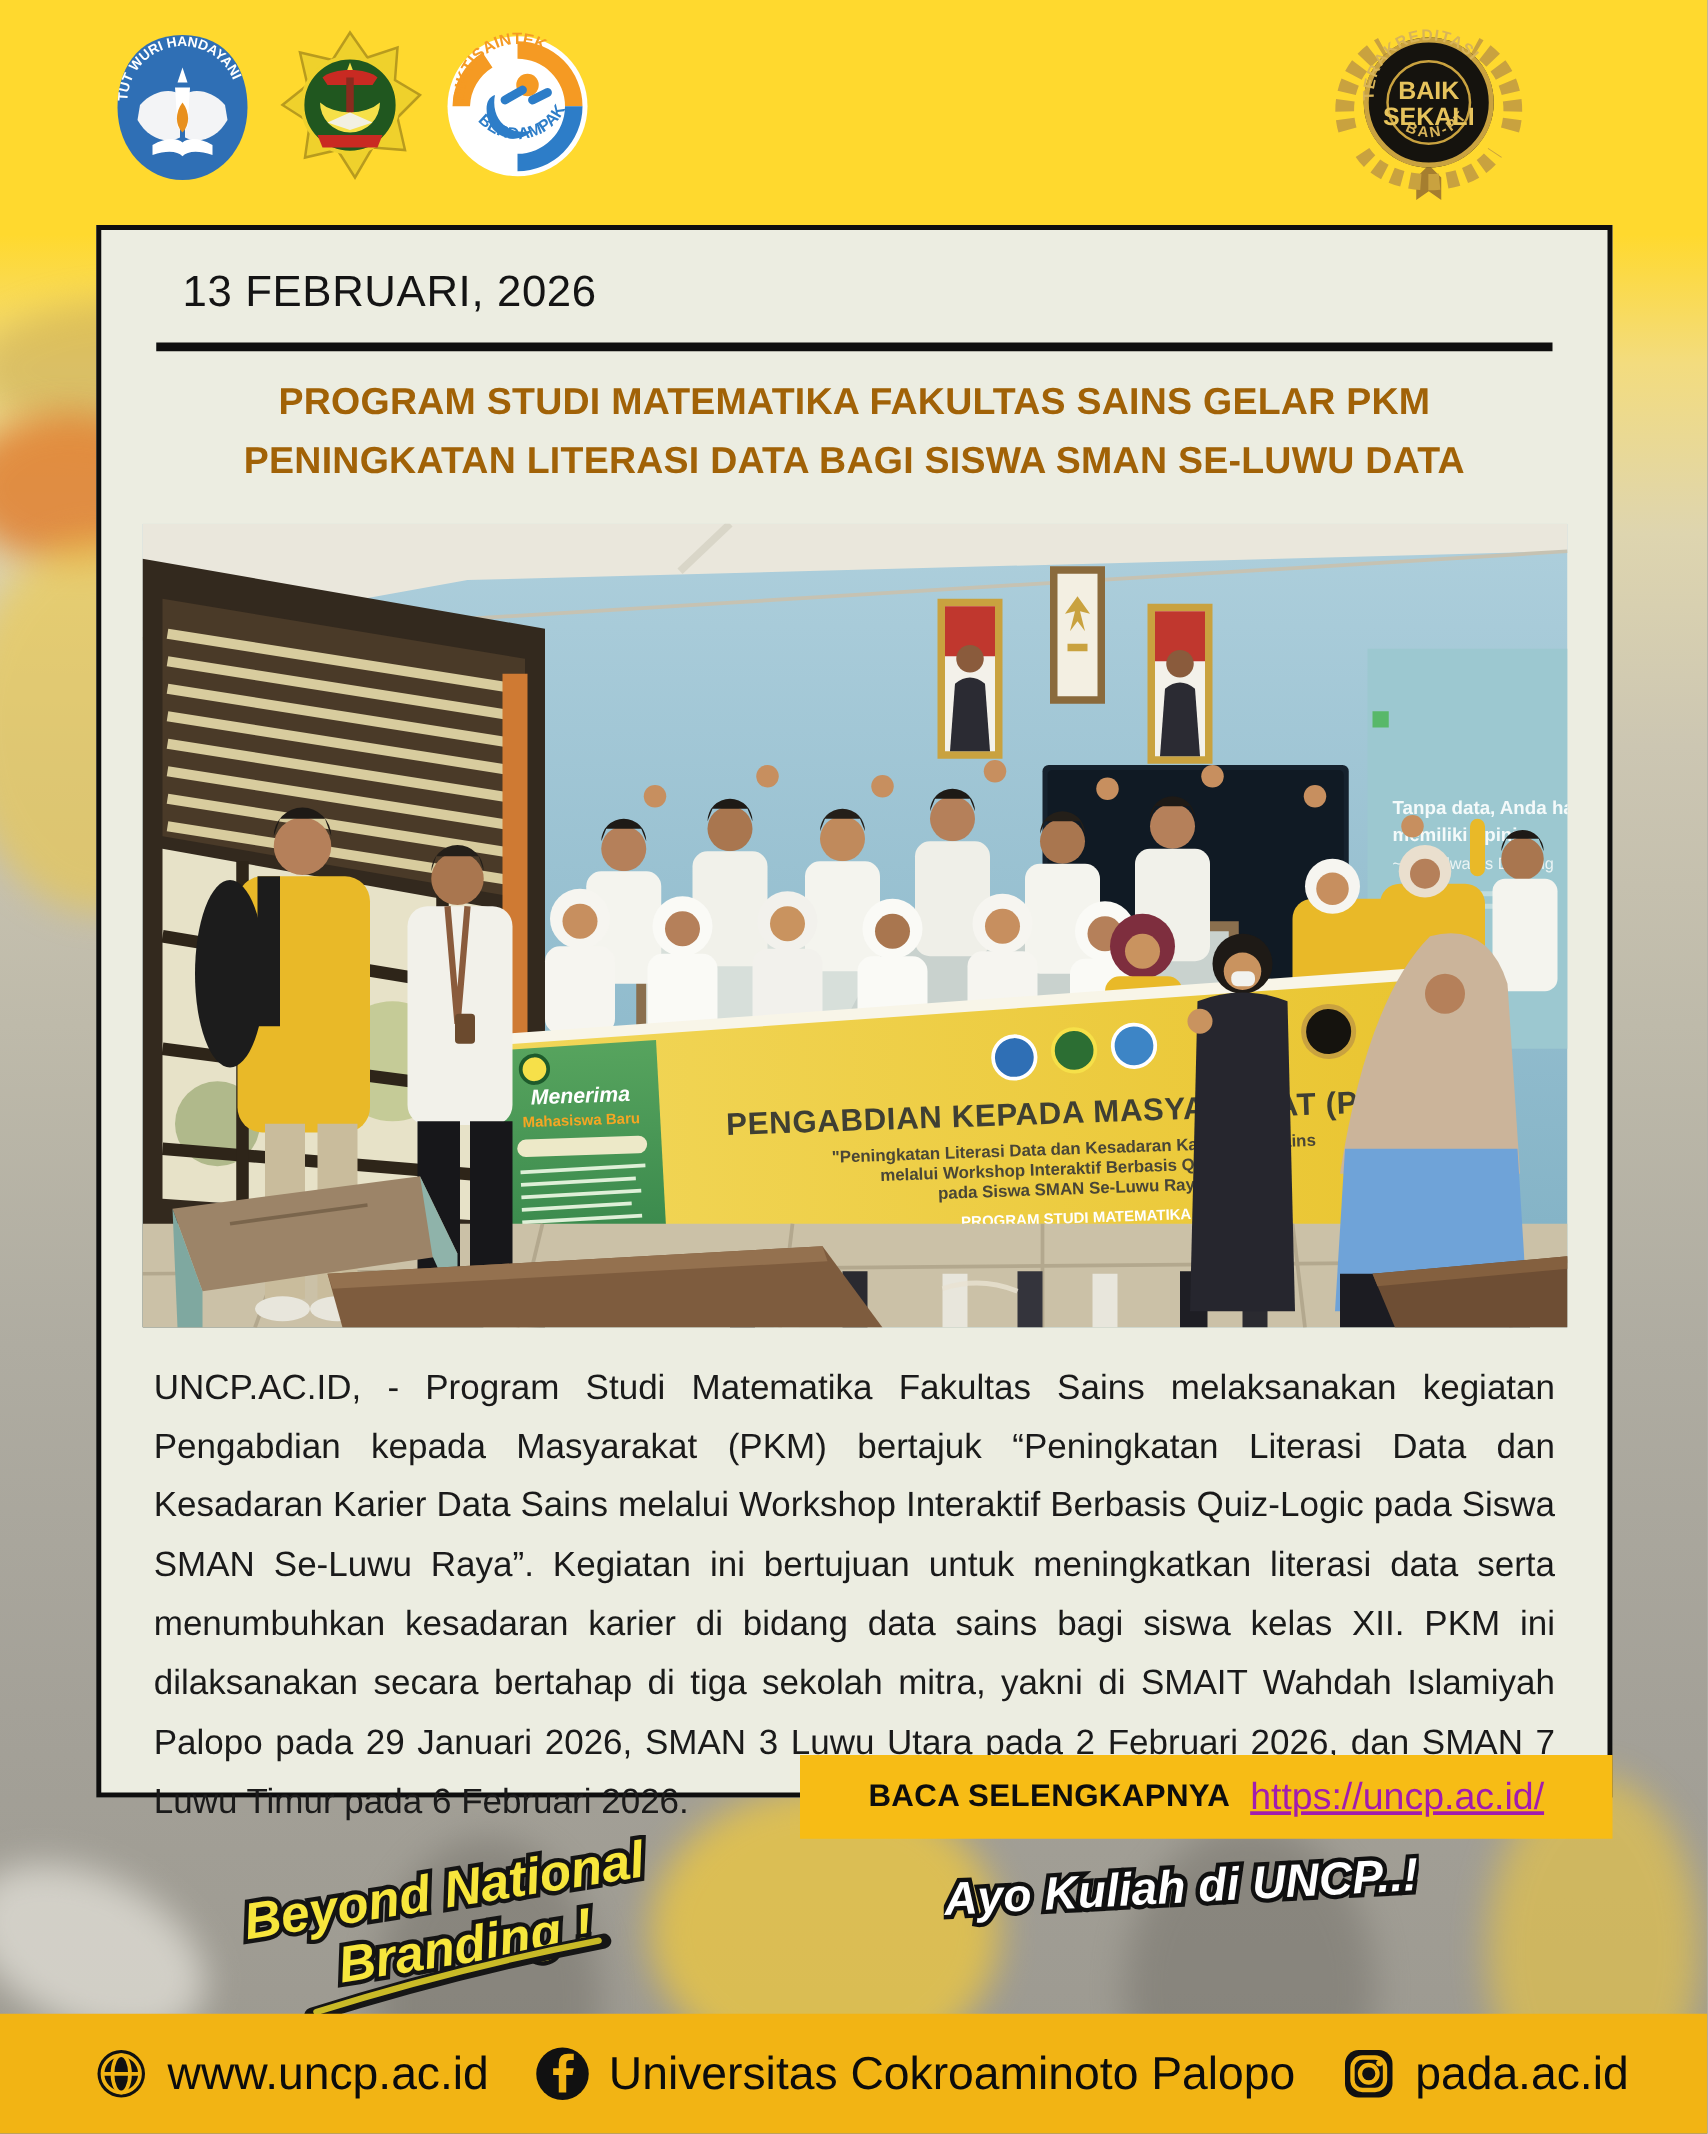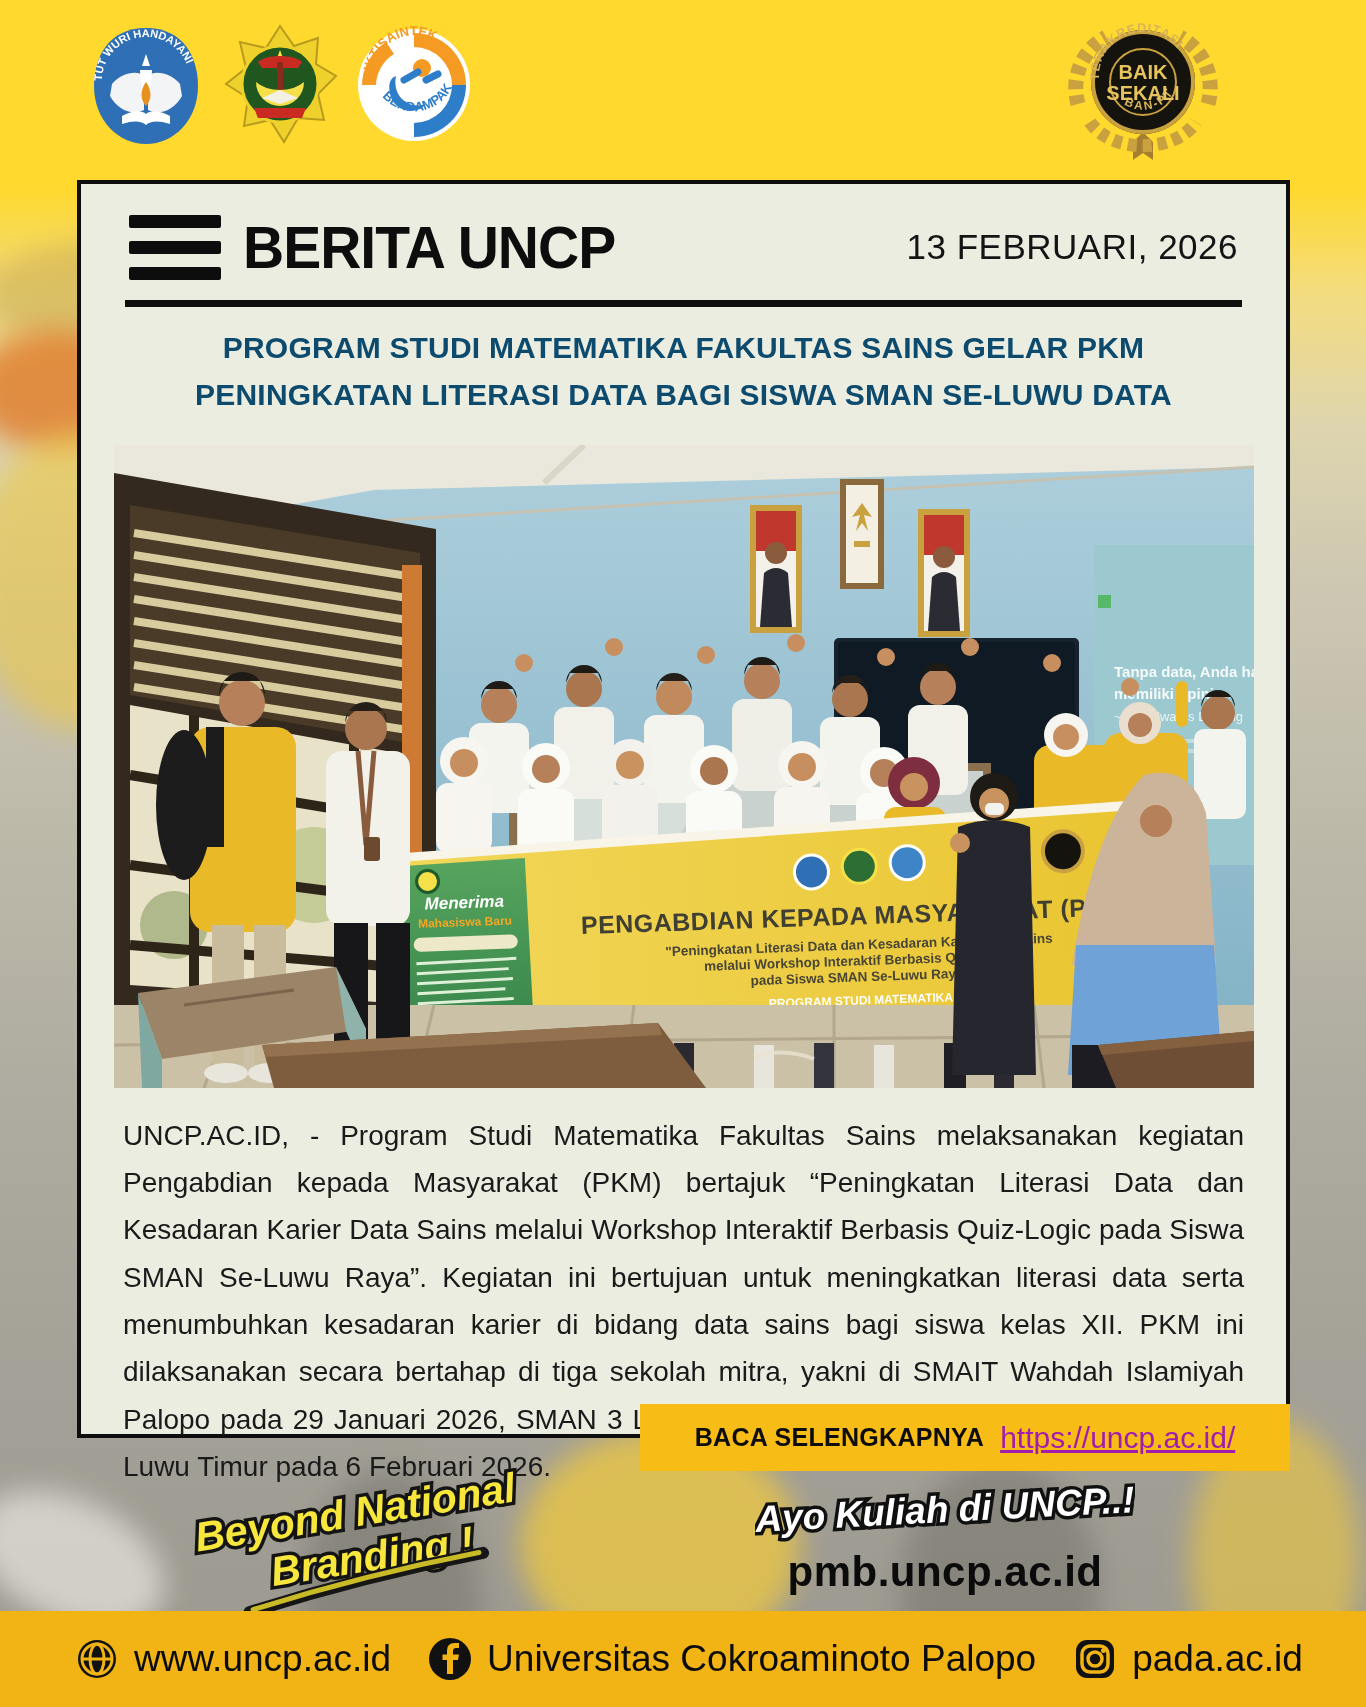--- a/index.html
+++ b/index.html
@@ -17,21 +17,21 @@
   
   .card { position:absolute; left:77px; top:180px; width:1213px; height:1258px;
     background:#ECEDE1; border:4px solid #0E0E0E; }
   .card-header { display:flex; align-items:center; justify-content:space-between; padding:30px 48px 0 48px; }
   .brand-wrap { display:flex; align-items:center; gap:22px; }
   .hamburger { display:flex; flex-direction:column; gap:13px; }
   .hamburger span { width:92px; height:13px; background:#0D0D0D; border-radius:2px; }
   .brand-title { font-size:57px; font-weight:800; letter-spacing:-1px; color:#0D0D0D; transform:scaleY(1.04); }
   .date { font-size:35px; font-weight:500; color:#141414; letter-spacing:0.5px;margin-left:17px; }
   .divider { height:7px; background:#0F0F0F; margin:20px 44px 0 44px; }
-  .headline { margin-top:17px; text-align:center; font-weight:800; font-size:30px; line-height:1.58; color:#0c4a6e; letter-spacing:0.2px; }
+  .headline { margin-top:17px; text-align:center; font-weight:800; font-size:30px; line-height:1.58; color:#a16207; letter-spacing:0.2px; }
 
   .photo { display:block; margin:26px auto 0 auto; width:1140px; height:643px; }
 
   .body-text { margin:24px 42px 0 42px; font-size:28px; line-height:1.69; color:#1A1A1A; text-align:justify; }
   .body-text b { font-weight:400;margin-top:43px; }
 
   
   .readmore { position:absolute; left:640px; top:1404px; width:650px; height:67px;
     background:#F7BC15; display:flex; align-items:center; justify-content:center; gap:16px; }
   .readmore .label { font-size:25px; font-weight:800; color:#0D0D0D; letter-spacing:0.3px; }
@@ -118,28 +118,20 @@
       <path id="bBot" d="M72 74 A36 36 0 0 0 138 74"></path>
     </defs>
     <text font-size="12.5" font-weight="bold" fill="#D8B45A" letter-spacing="1"><textPath href="#bTop" startOffset="7%">TERAKREDITASI</textPath></text>
     <text font-size="12" font-weight="bold" fill="#D8B45A" letter-spacing="2"><textPath href="#bBot" startOffset="26%">BAN-PT</textPath></text>
     <text x="105" y="65" text-anchor="middle" font-size="20" font-weight="bold" fill="#E6C35C">BAIK</text>
     <text x="105" y="86" text-anchor="middle" font-size="20" font-weight="bold" fill="#E6C35C">SEKALI</text>
   </svg>
 
   <div class="card">
     <div class="card-header">
-      <div class="brand-wrap">
-        <div class="hamburger">
-            <span></span>
-            <span></span>
-            <span></span>
-          </div>
-        <div class="brand-title">BERITA UNCP</div>
-      </div>
       <div class="date">13 FEBRUARI, 2026</div>
     </div>
     <div class="divider"></div>
     <div class="headline">
       <div>PROGRAM STUDI MATEMATIKA FAKULTAS SAINS GELAR PKM</div>
       <div>PENINGKATAN LITERASI DATA BAGI SISWA SMAN SE-LUWU DATA</div>
     </div>
 
     <svg class="photo" viewBox="0 0 1140 643">
       <defs>
@@ -457,21 +449,20 @@
       <text x="190" y="104" text-anchor="middle" font-size="41" font-weight="bold" font-style="italic" fill="#F7E63C" stroke="#141414" stroke-width="7" paint-order="stroke">Branding !</text>
       <path d="M60 126 Q180 108 300 104" stroke="#161616" stroke-width="12" fill="none" stroke-linecap="round"></path>
       <path d="M64 124 Q180 107 296 103" stroke="#C9BA27" stroke-width="5" fill="none" stroke-linecap="round"></path>
     </g>
   </svg>
 
   <div class="promo">
     <svg width="380" height="66" viewBox="0 0 380 66">
       <text x="190" y="44" text-anchor="middle" font-size="37" font-weight="bold" font-style="italic" fill="#FFFFFF" stroke="#101010" stroke-width="7" paint-order="stroke" transform="rotate(-3 190 33)">Ayo Kuliah di UNCP..!</text>
     </svg>
-    <div class="promo-url">pmb.uncp.ac.id</div>
   </div>
 
   <div class="footer">
     <div class="f-item">
       <svg width="46" height="46" viewBox="0 0 46 46">
         <circle cx="23" cy="23" r="19" fill="#111111"></circle>
         <circle cx="23" cy="23" r="15" fill="none" stroke="#F2B414" stroke-width="3"></circle>
         <ellipse cx="23" cy="23" rx="7" ry="15" fill="none" stroke="#F2B414" stroke-width="3"></ellipse>
         <line x1="8" y1="23" x2="38" y2="23" stroke="#F2B414" stroke-width="3"></line>
       </svg>

